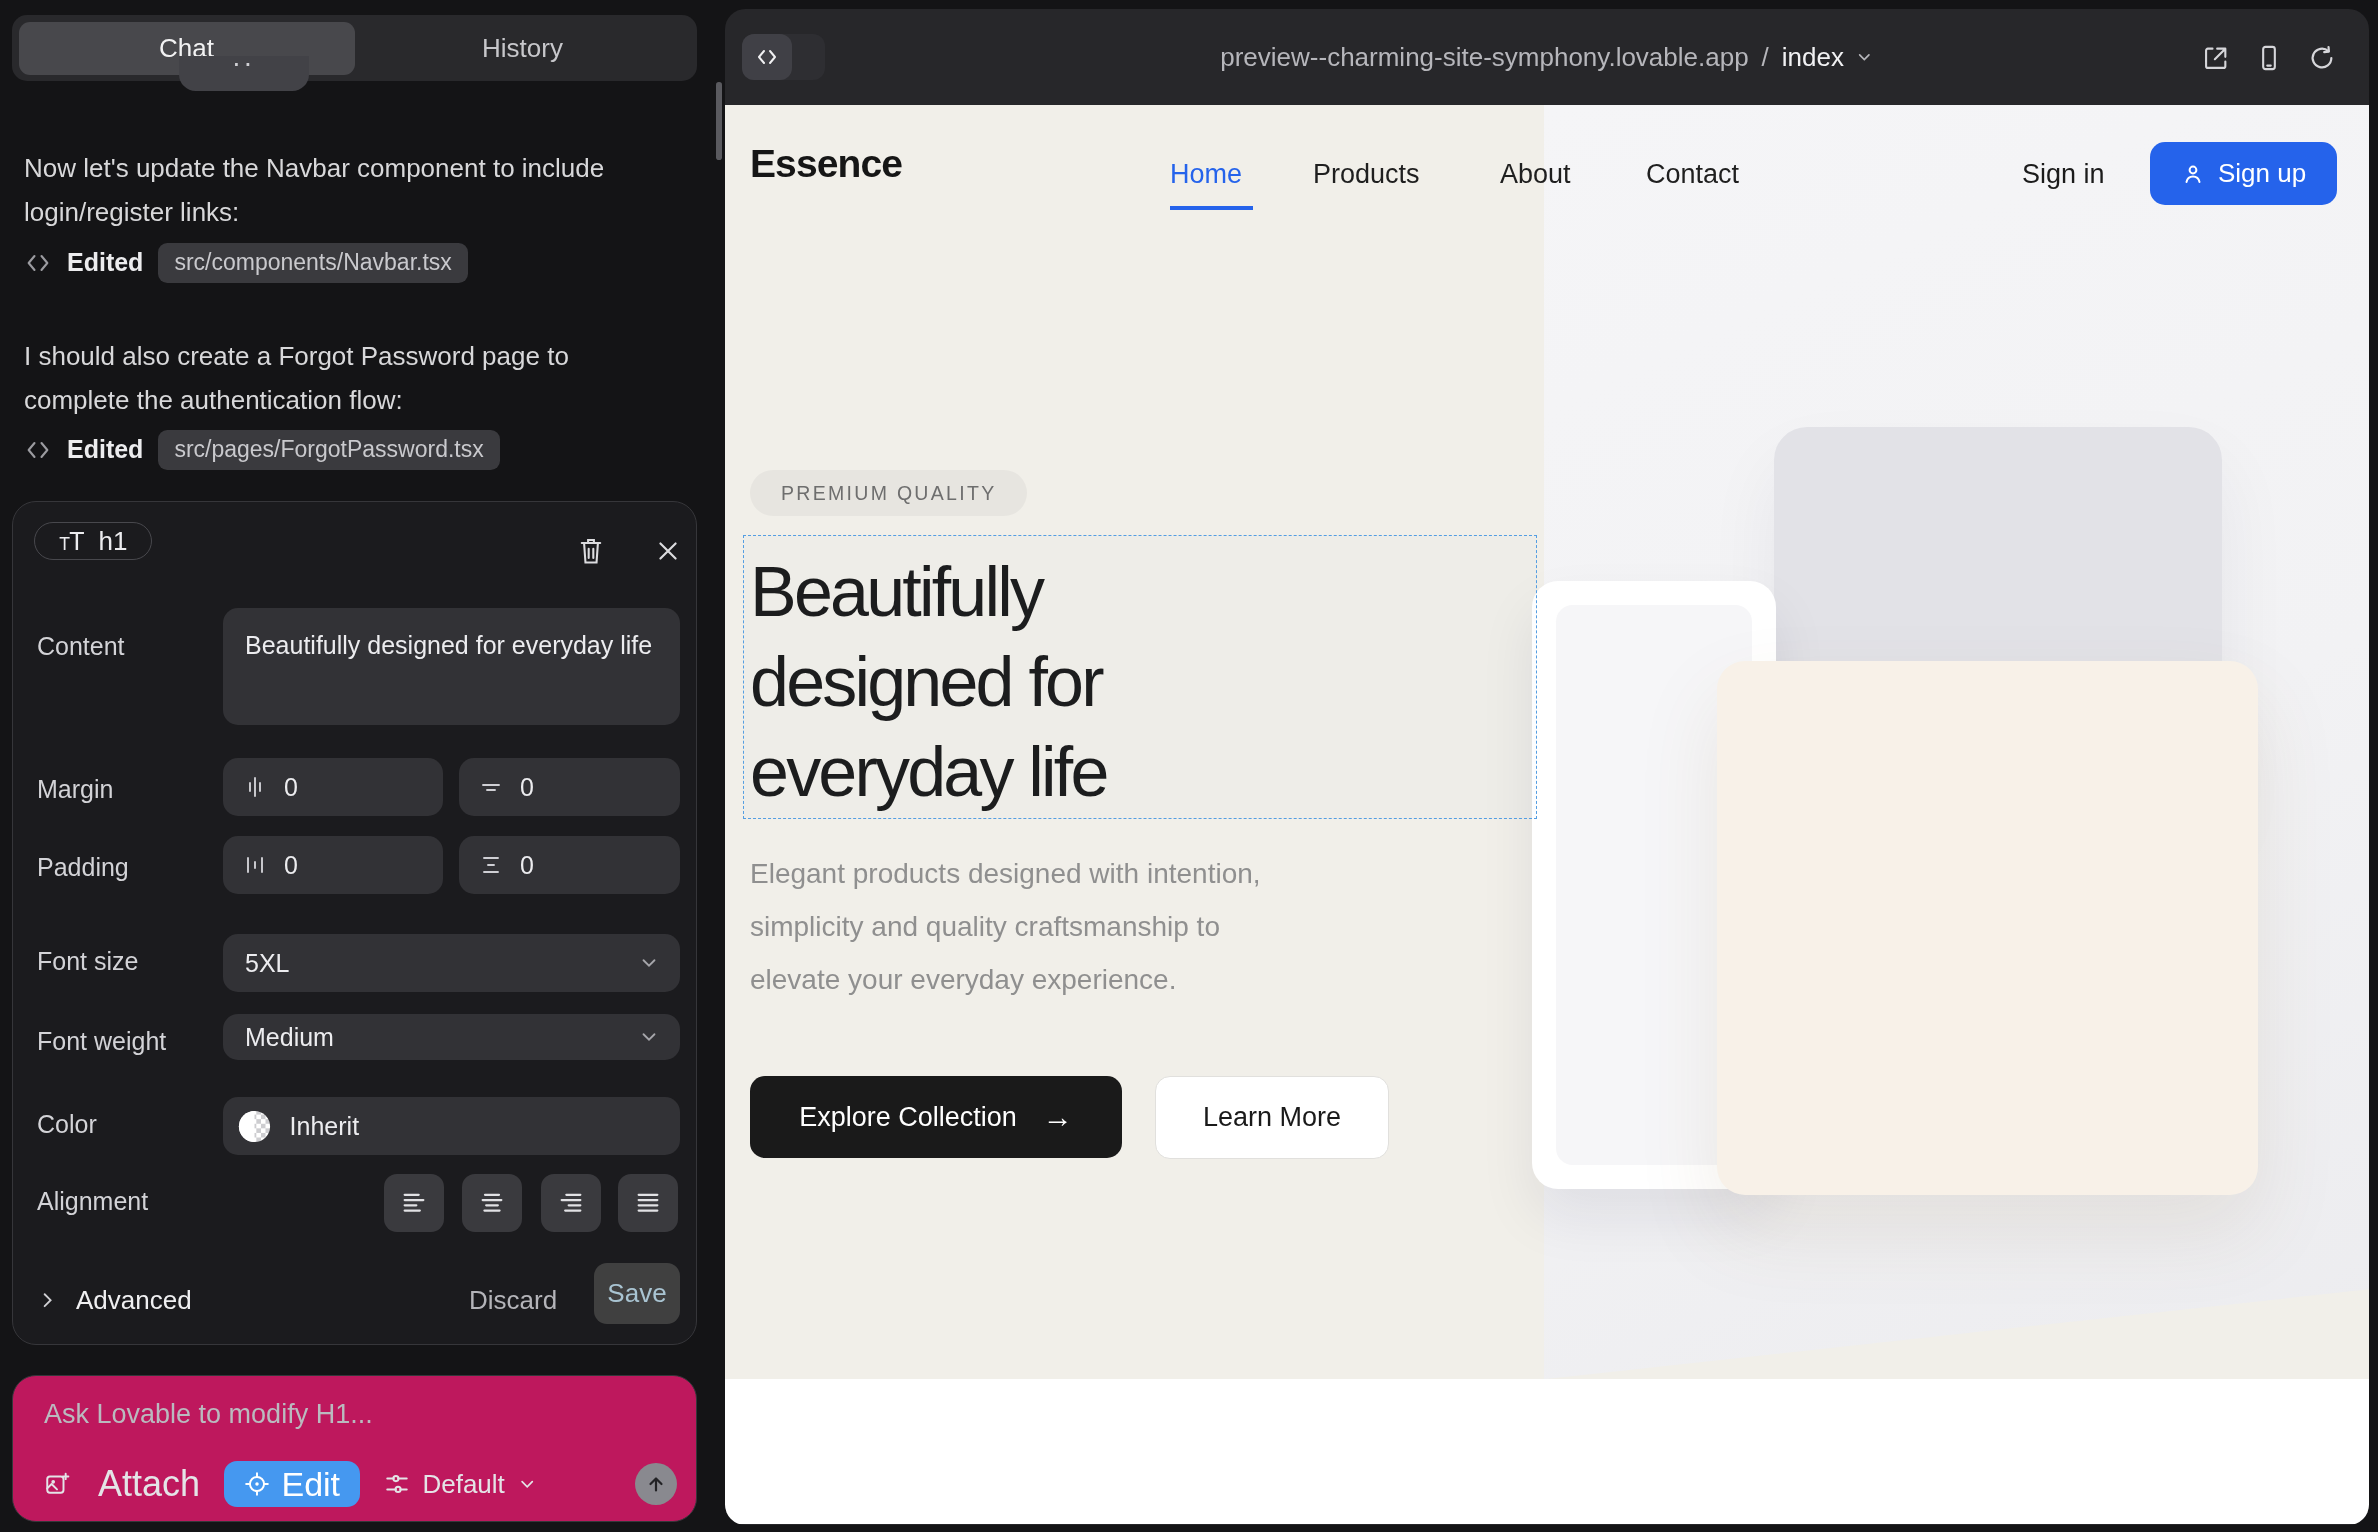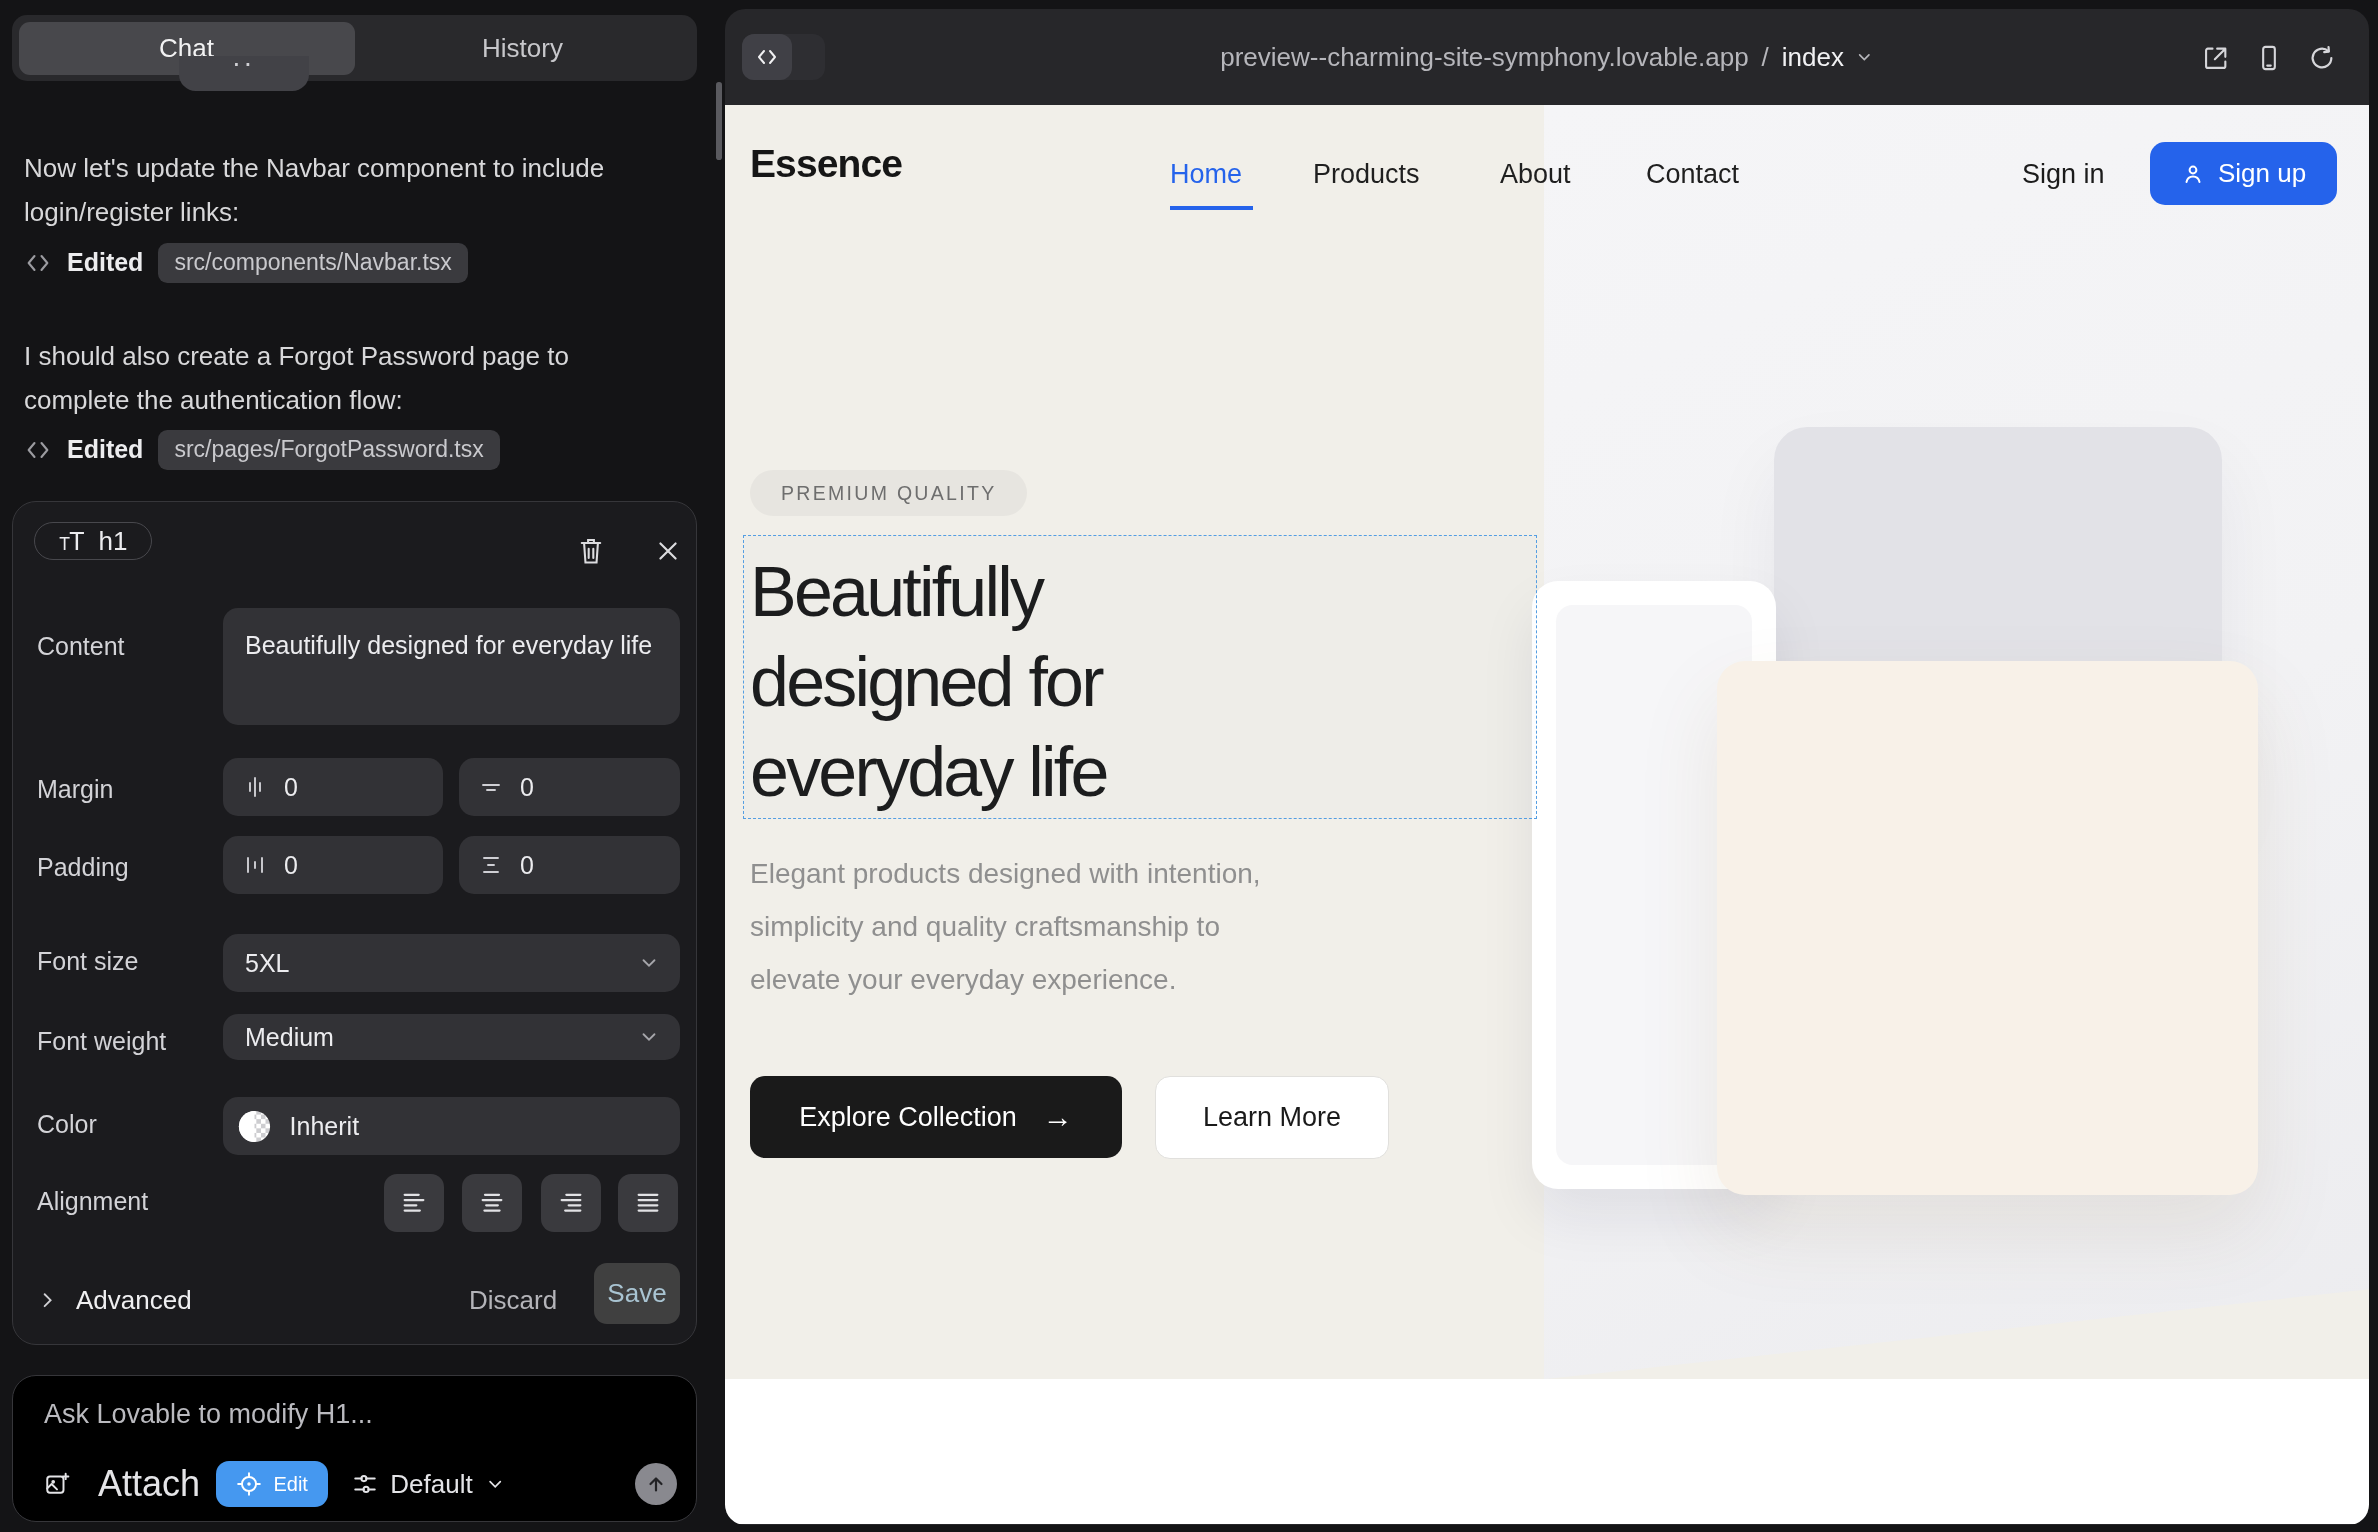--- a/index.html
+++ b/index.html
@@ -60,27 +60,27 @@
               align-items:center; gap:18.6px; color:#f0f0f2; font-size:26px; cursor:pointer; }
   .advanced .chev { color:#cfcfd3; display:flex; }
   .discard-btn { position:absolute; left:456px; top:772px; height:52px; display:flex;
                  align-items:center; font-size:26px; color:#b4b4b9; cursor:pointer; }
   .save-btn { position:absolute; left:581px; top:761px; width:86px; height:61px;
               background:#404040; border-radius:13px; color:#a9c4d2; font-size:26px;
               display:flex; align-items:center; justify-content:center; cursor:pointer; }
 
   
   .composer { position:absolute; left:12px; top:1375px; width:685px; height:147px;
-              background:#000000; border:0.9px solid #36363a; border-radius:24px; }
+              background:#be185d; border:0.9px solid #36363a; border-radius:24px; }
   .composer .ph { position:absolute; left:31px; top:23px; font-size:27px; color:#bababf; cursor:text; }
   .composer-row { position:absolute; left:31px; right:18.6px; top:85px; height:46px;
                   display:flex; align-items:center; }
   .attach-btn { display:flex; align-items:center; gap:28px; color:#e4e4e7; font-size:36px; cursor:pointer;text-align:right; }
-  .edit-btn { margin-left:16px; height:46px; padding:0 20.4px; background:#4598f0; border-radius:13px;
-              display:flex; align-items:center; gap:11px; color:#fff; font-size:20px; cursor:pointer; }
+  .edit-btn { margin-left:24px; height:46px; padding:0 20.4px; background:#4598f0; border-radius:13px;
+              display:flex; align-items:center; gap:11px; color:#fff; font-size:34px; cursor:pointer; }
   .mode-btn { margin-left:24px; display:flex; align-items:center; gap:12px;
               color:#e4e4e7; font-size:26px; cursor:pointer; }
   .send-btn { margin-left:auto; width:42px; height:42px; border-radius:50%; background:#89898f;
               display:flex; align-items:center; justify-content:center; color:#222225; cursor:pointer; }
 
   
   .browser { position:absolute; left:725px; top:9.3px; width:1644px; height:1516px;
              background:#27272a; border-radius:20.4px; overflow:hidden; }
   .chrome { position:absolute; left:0; top:0; width:100%; height:96px; }
   .code-toggle { position:absolute; left:16.7px; top:25px; width:83px; height:46px;

